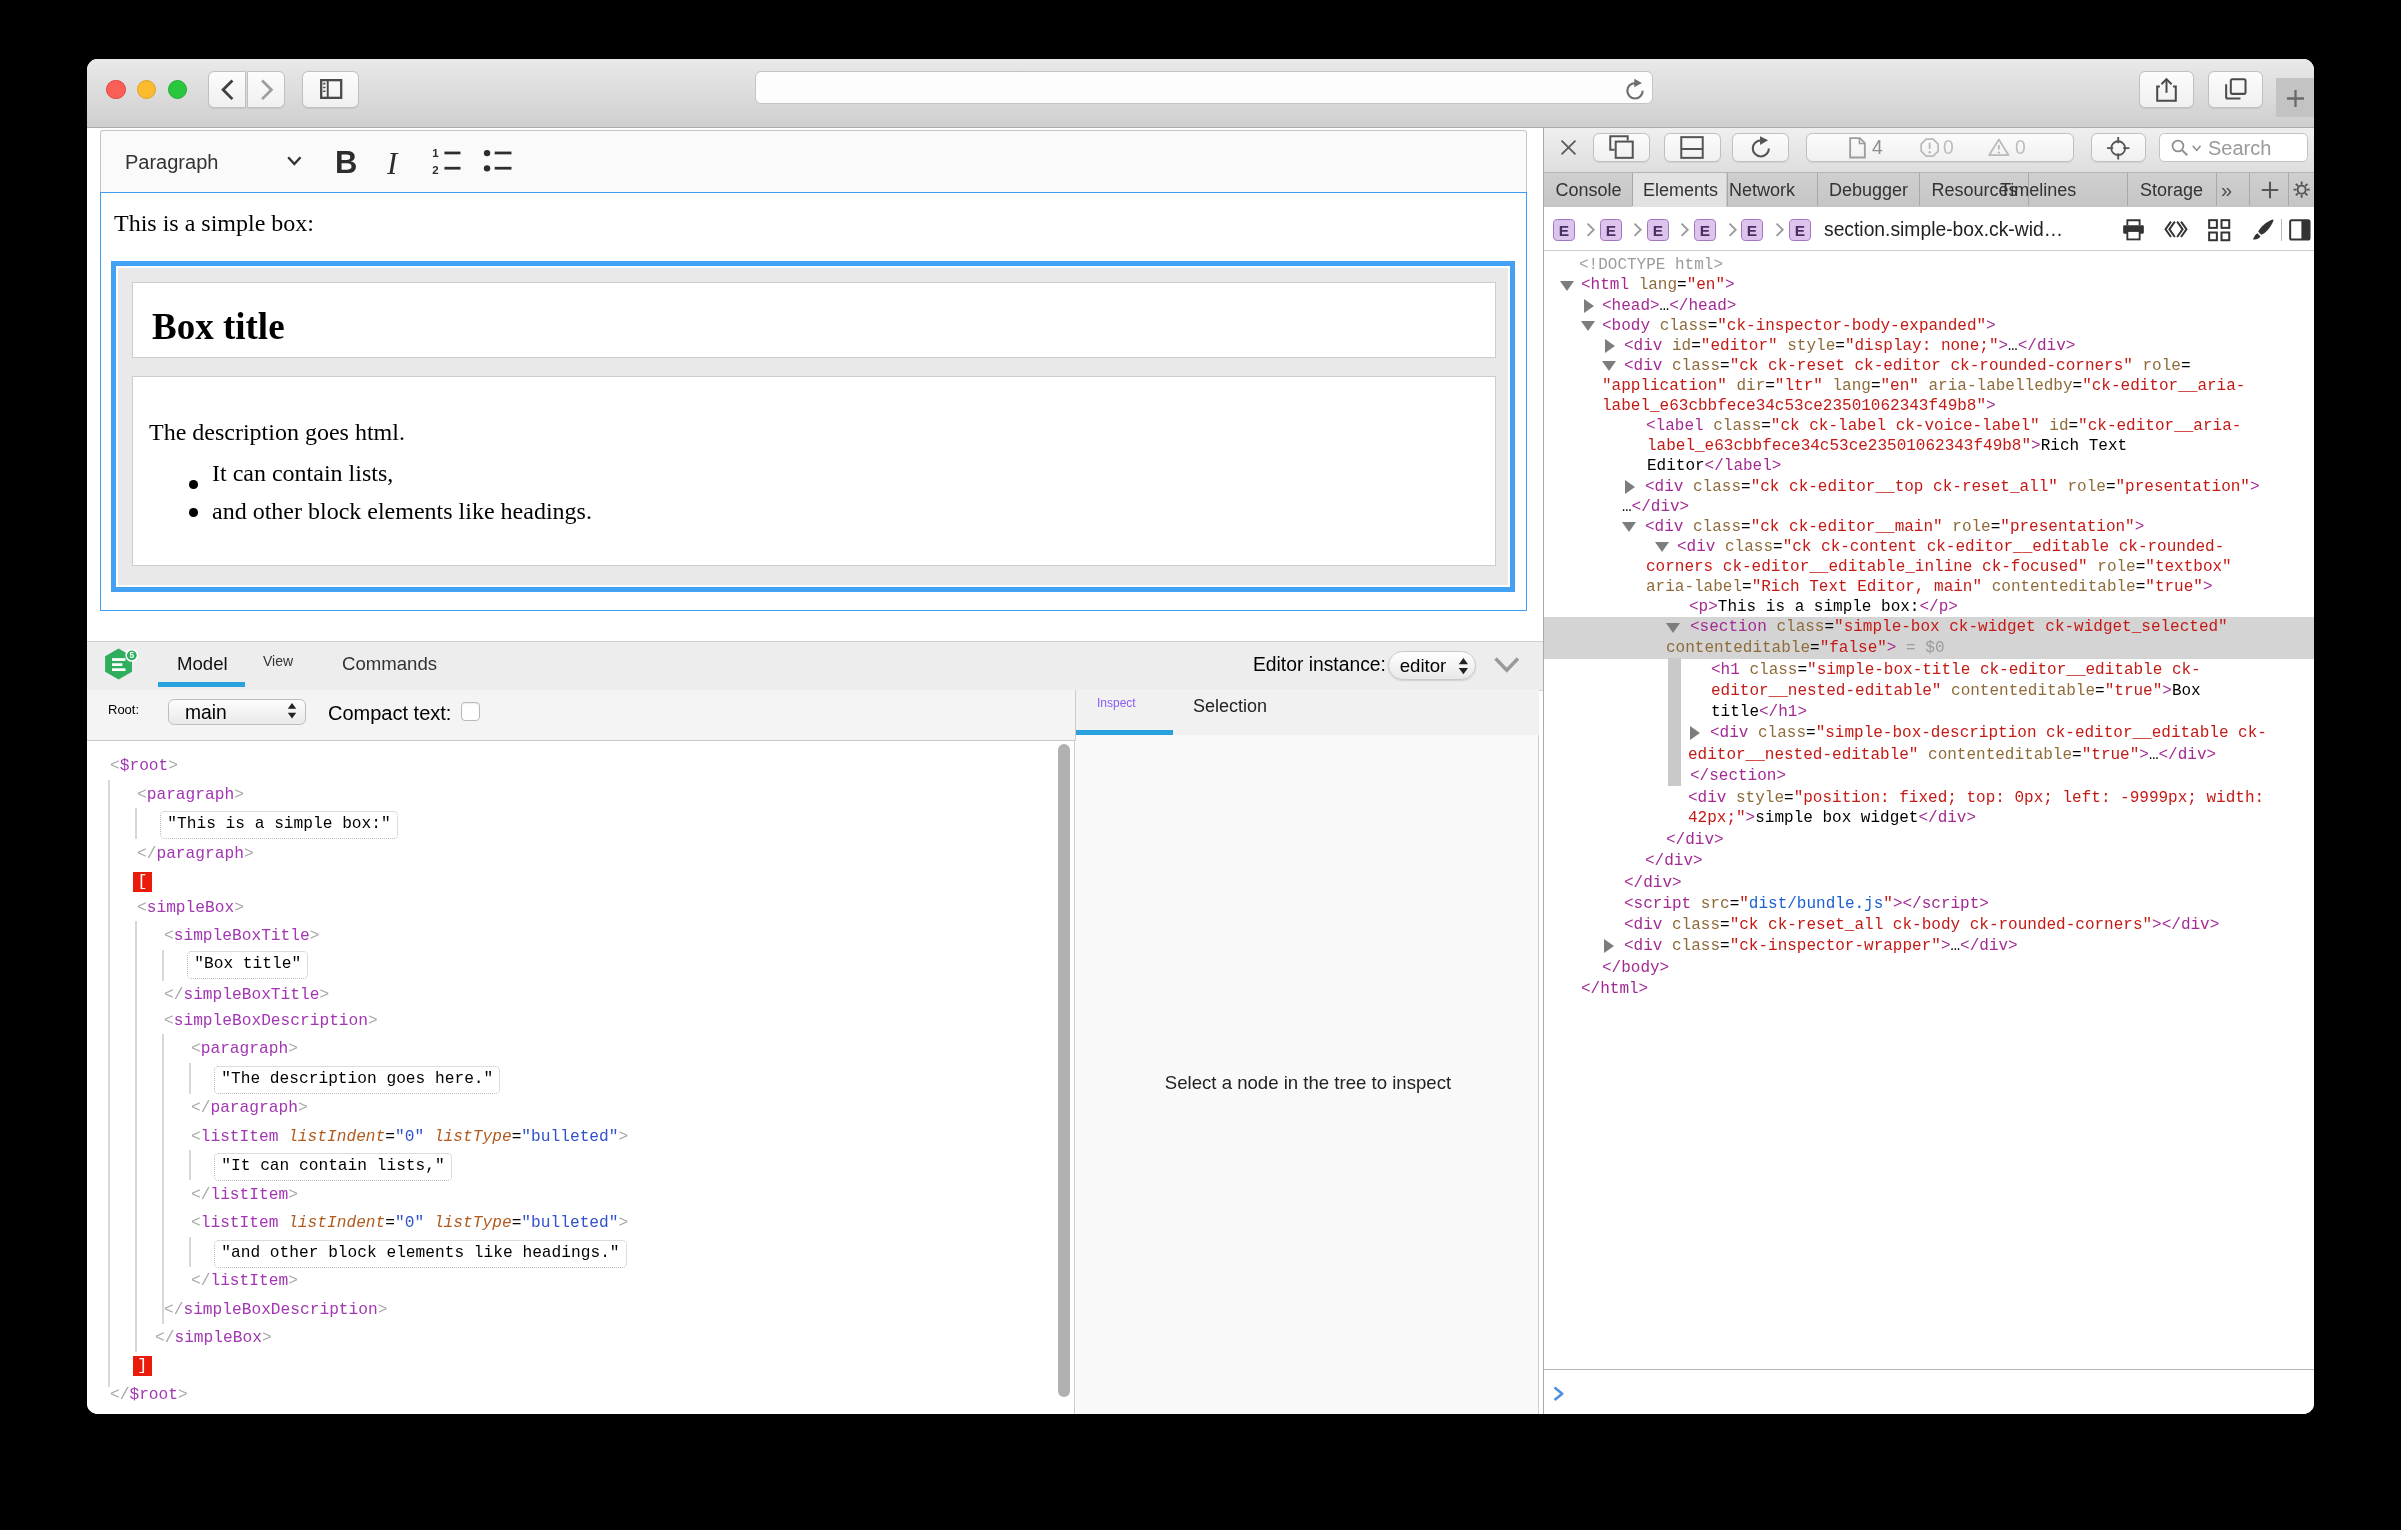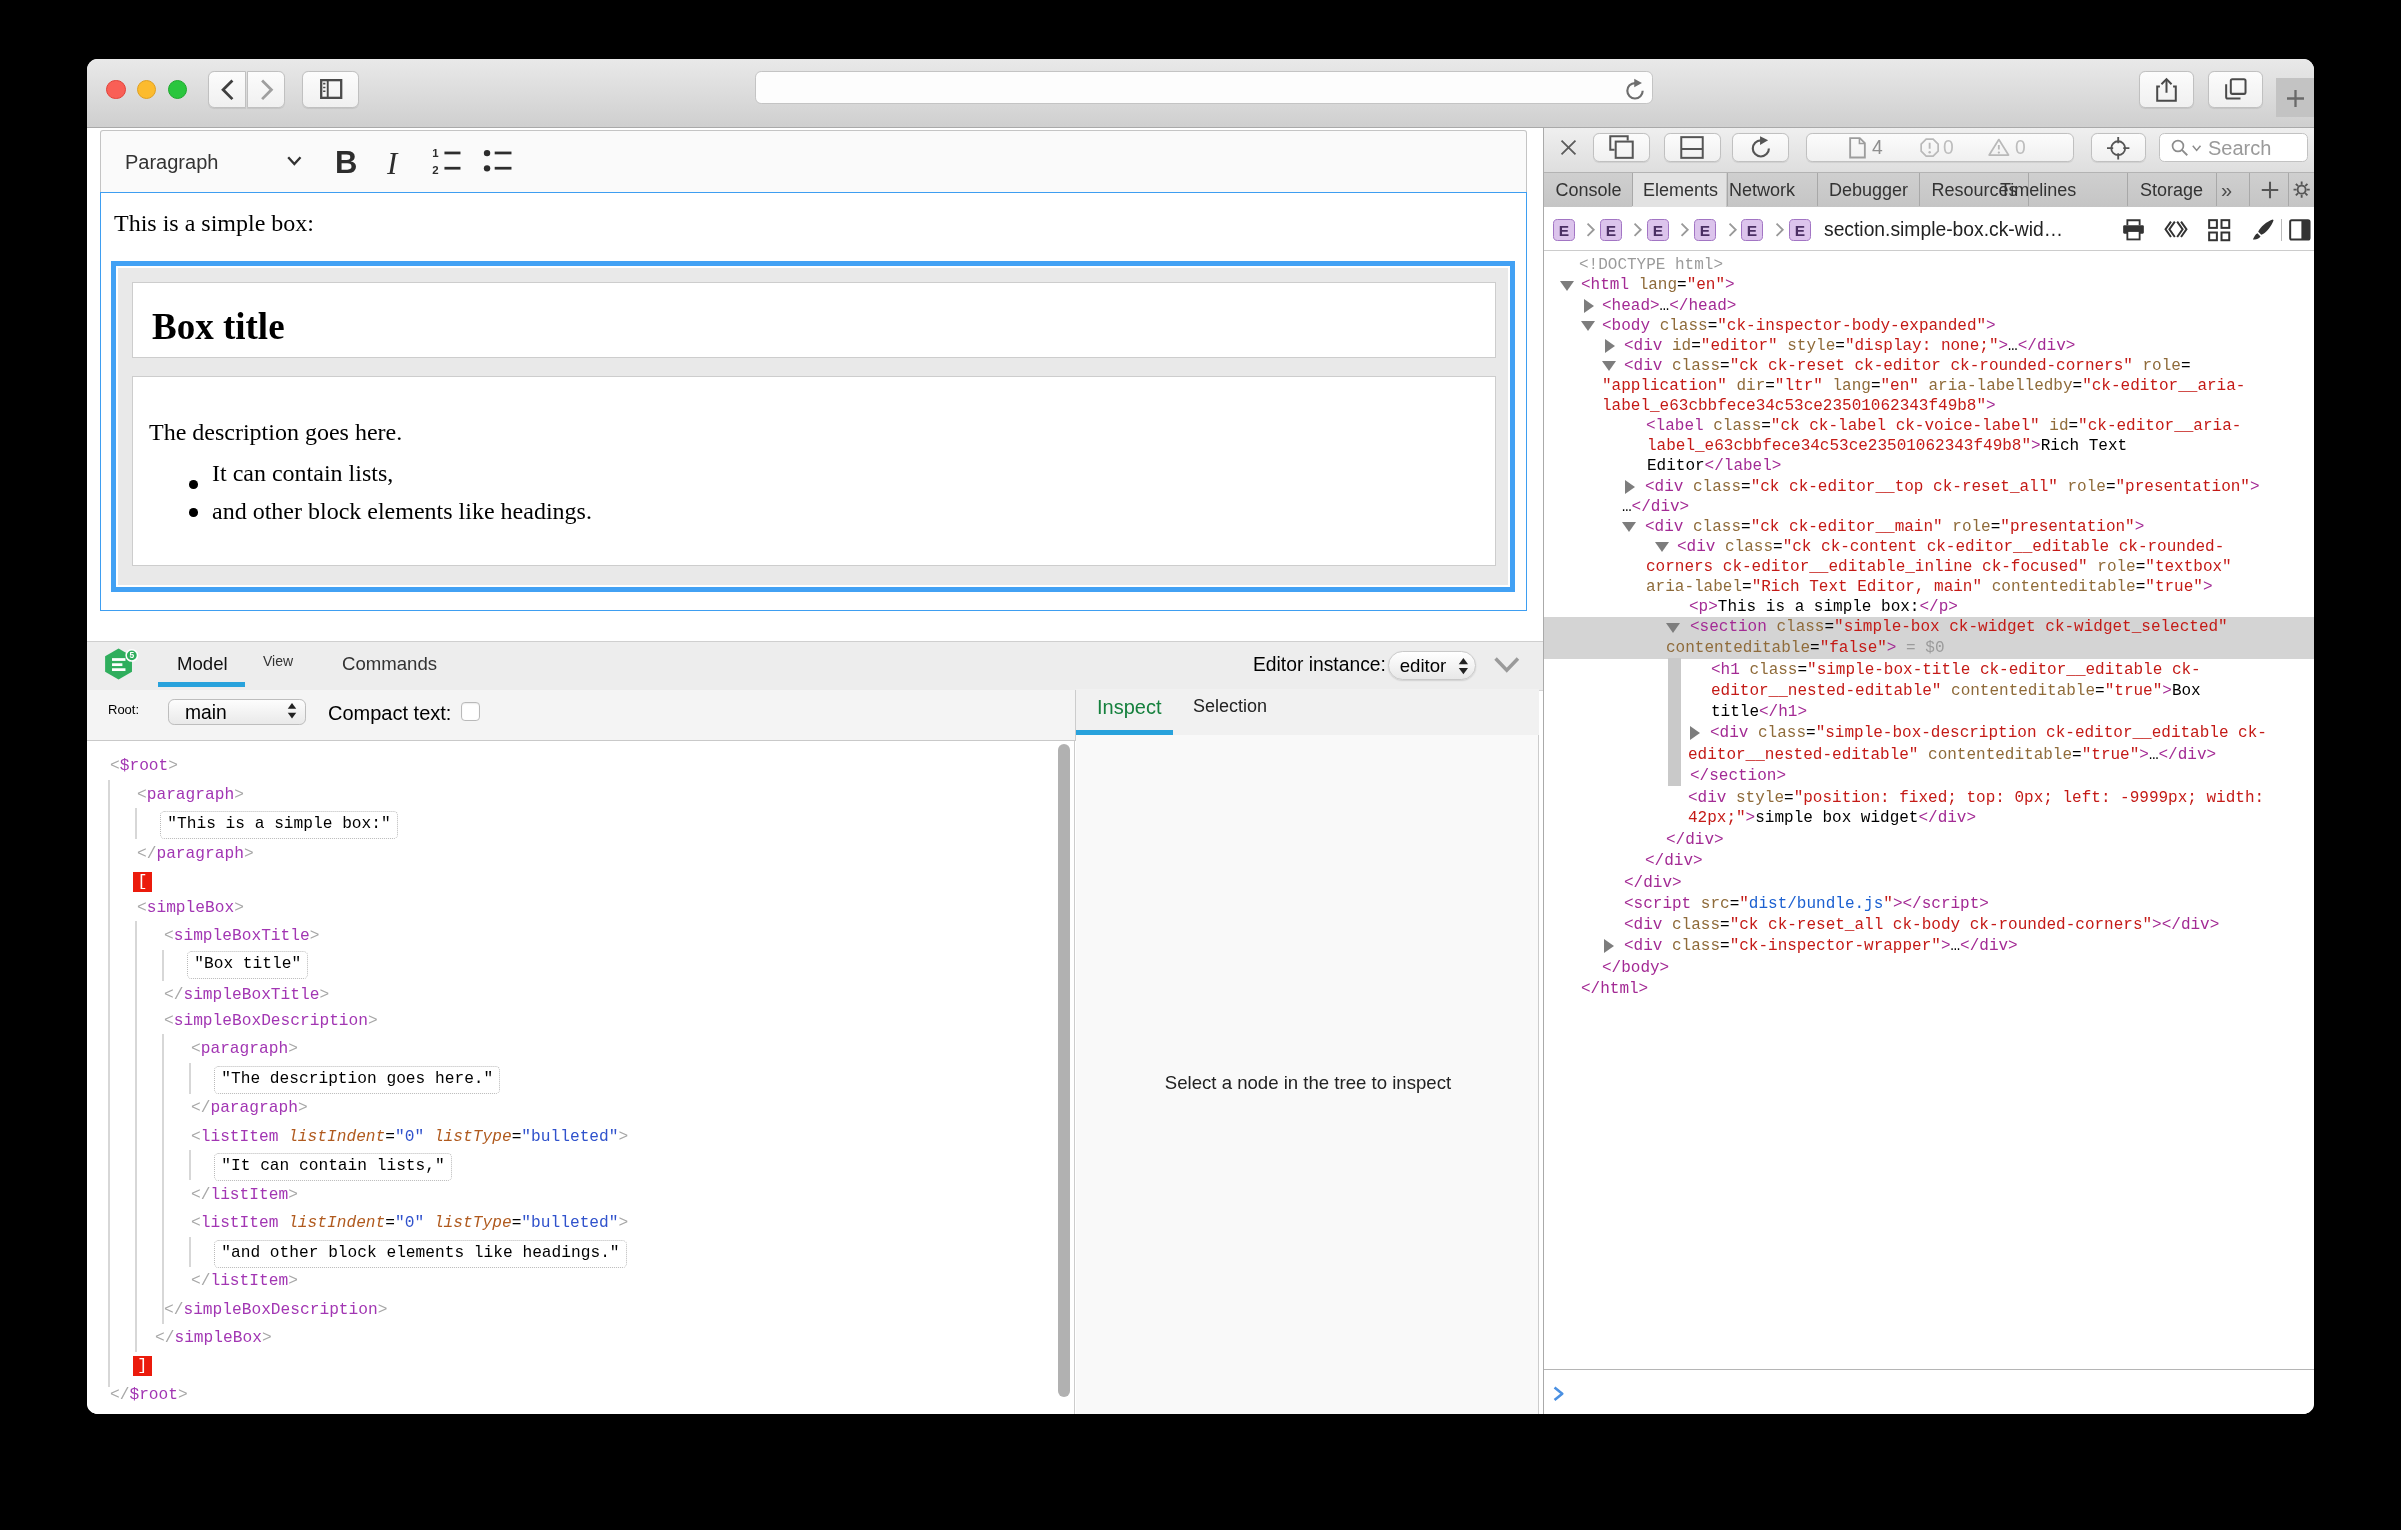--- a/index.html
+++ b/index.html
@@ -101,21 +101,21 @@
 </svg>
 
 <div class="abs" style="left:100px;top:192px;width:1427px;height:419px;background:#fff;border:1.5px solid #3e9ef1;"></div>
 <div class="abs serif" style="left:114px;top:210px;font-size:24px;color:#000;">This is a simple box:</div>
 
 <div class="abs" style="left:111px;top:261px;width:1404px;height:331px;border:5.4px solid #42a1f4;background:#fff;"></div>
 <div class="abs" style="left:118px;top:268px;width:1390px;height:317px;background:#e9e9e9;"></div>
 <div class="abs" style="left:132px;top:282px;width:1364px;height:76px;background:#fff;border:1.5px solid #cdcdcd;"></div>
 <div class="abs serif" style="left:152px;top:305px;font-size:37px;font-weight:bold;color:#000;">Box title</div>
 <div class="abs" style="left:132px;top:376px;width:1364px;height:190px;background:#fff;border:1.5px solid #cdcdcd;"></div>
-<div class="abs serif" style="left:149px;top:419px;font-size:24px;color:#000;">The description goes here.</div>
+<div class="abs serif" style="left:149px;top:419px;font-size:24px;color:#000;">The description goes html.</div>
 <div class="abs" style="left:189px;top:480px;width:8.5px;height:8.5px;border-radius:50%;background:#000;"></div>
 <div class="abs serif" style="left:212px;top:460px;font-size:24px;color:#000;">It can contain lists,</div>
 <div class="abs" style="left:189px;top:508px;width:8.5px;height:8.5px;border-radius:50%;background:#000;"></div>
 <div class="abs serif" style="left:212px;top:498px;font-size:24px;color:#000;">and other block elements like headings.</div>
 
 <div class="abs" style="left:87px;top:641px;width:1457px;height:50px;background:#ededed;border-top:1.5px solid #cfcfcf;border-bottom:1.5px solid #d6d6d6;"></div>
 <div class="abs" style="left:87px;top:690px;width:988px;height:51px;background:#f4f4f4;border-bottom:1.5px solid #c9c9c9;"></div>
 <div class="abs" style="left:1075px;top:690px;width:1.5px;height:51px;background:#ccc;"></div>
 
 <svg style="left:105px;top:648px;" width="34" height="33" viewBox="0 0 44 43">
@@ -148,21 +148,21 @@
         <path d="M6.5 0 L12 7.5 H1 Z" fill="#222"></path>
         <path d="M6.5 20 L12 12.5 H1 Z" fill="#222"></path>
       </svg>
 <div class="abs" style="left:328px;top:702px;font-size:20px;color:#000;">Compact text:</div>
 <div class="abs" style="left:461px;top:702px;width:19.3px;height:19.3px;background:#fff;border:0.8px solid #b9b9b9;border-radius:3.9px;box-shadow:inset 0 0.8px 1.5px rgba(0,0,0,0.1);"></div>
 
 <div class="abs" style="left:87px;top:741px;width:988px;height:673px;background:#fff;border-right:1.5px solid #ccc;"></div>
 
 <div class="abs" style="left:1076px;top:689px;width:463px;height:46px;background:#f1f1f1;"></div>
 <div class="abs" style="left:1076px;top:730px;width:97px;height:4.6px;background:#28a2dc;"></div>
-<div class="abs" style="left:1097px;top:696px;font-size:20px;color:#15803d;">Inspect</div>
+<div class="abs" style="left:1097px;top:696px;font-size:12px;color:#8b5cf6;">Inspect</div>
 <div class="abs" style="left:1193px;top:696px;font-size:18px;color:#222;">Selection</div>
 <div class="abs" style="left:1076px;top:735px;width:463px;height:679px;background:#f9f9f9;border-right:1.5px solid #ccc;"></div>
 <div class="abs" style="left:1076px;top:1072px;width:464px;text-align:center;font-size:18.6px;color:#222;">Select a node in the tree to inspect</div>
 
 <div class="abs" style="left:1058px;top:744px;width:12.4px;height:653px;background:#b1b1b1;border-radius:6.2px;"></div>
 <div class="ml" style="left:110px;top:752px;"><span class="mb">&lt;</span><span class="mt">$root</span><span class="mb">&gt;</span></div>
 <div class="ml" style="left:137px;top:781px;"><span class="mb">&lt;</span><span class="mt">paragraph</span><span class="mb">&gt;</span></div>
 <div class="ml" style="left:164px;top:810px;"><span class="tbox">"This is a simple box:"</span></div>
 <div class="ml" style="left:137px;top:840px;"><span class="mb">&lt;/</span><span class="mt">paragraph</span><span class="mb">&gt;</span></div>
 <div class="abs" style="left:133px;top:872px;width:18.6px;height:20px;background:#eb1b0c;color:#fff;font-family:'Liberation Mono',monospace;font-size:17px;line-height:20px;text-align:center;">[</div>

